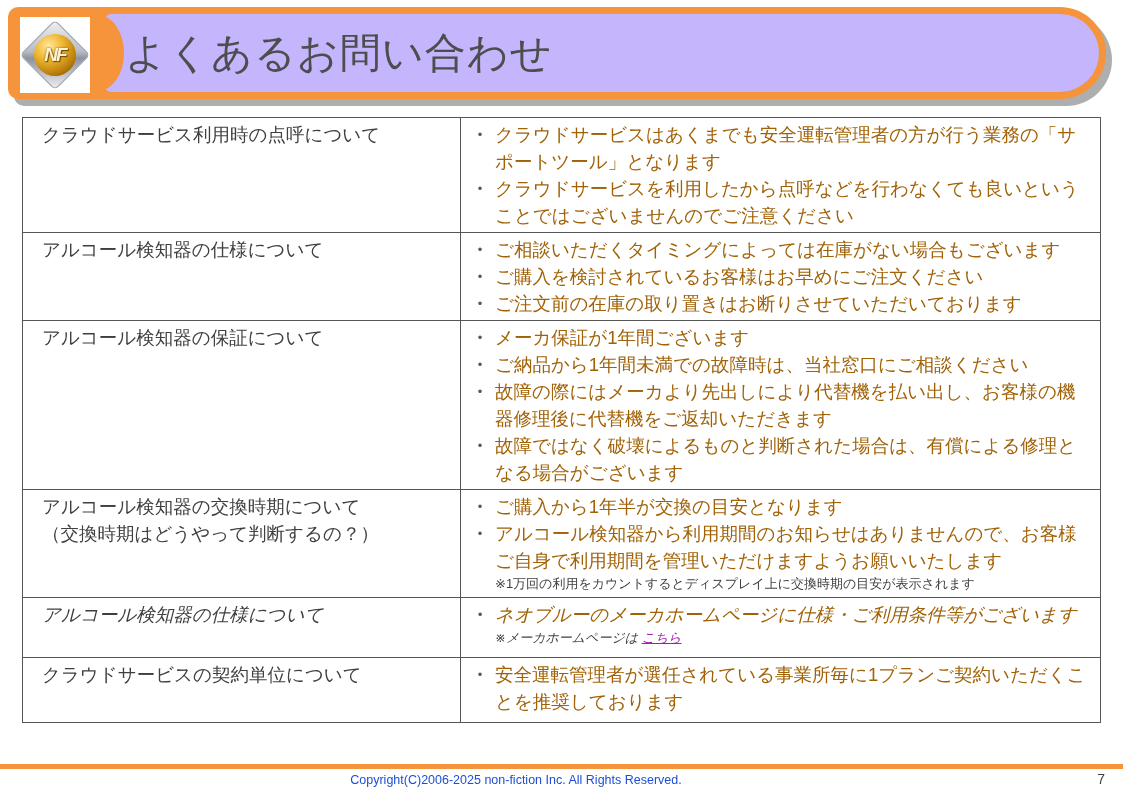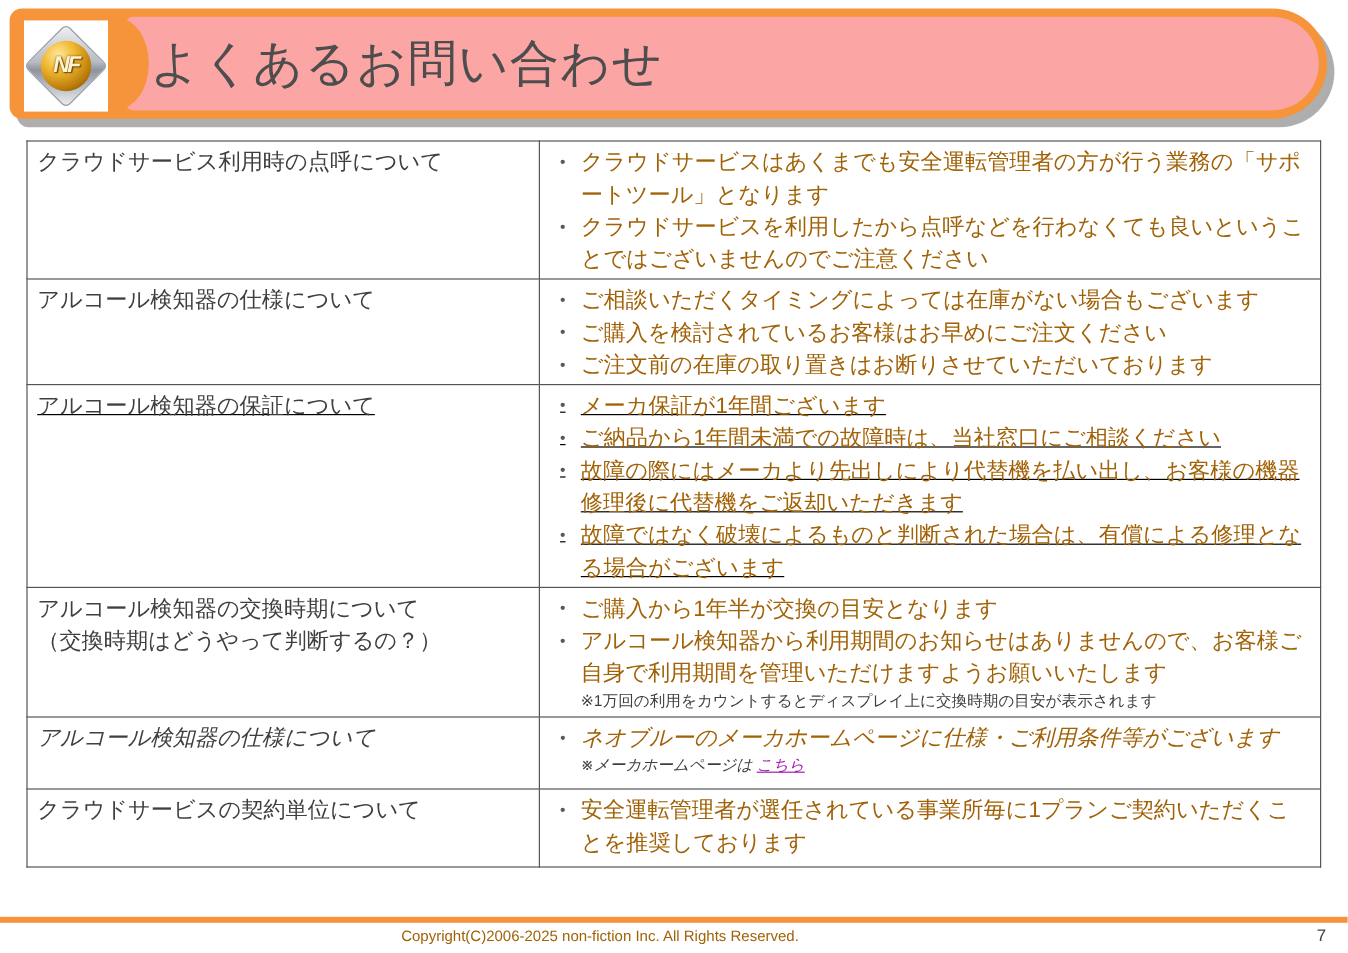--- a/index.html
+++ b/index.html
@@ -8,21 +8,21 @@
     background:#ffffff;font-family:"Liberation Sans","DejaVu Sans",sans-serif;
   }
   
   .header-pill{
     position:absolute;left:8px;top:7px;width:1098px;height:92px;
     background:#F5943B;border-radius:10px 46px 46px 10px;
     box-shadow:6px 7px 0 #AEAEAE;
   }
   .header-cream{
     position:absolute;left:97px;top:7px;width:994px;height:78px;
-    background:#fca5a5;border-radius:6px 40px 40px 6px;
+    background:#c4b5fd;border-radius:6px 40px 40px 6px;
     display:flex;align-items:center;
   }
   .header-bump{
     position:absolute;left:64px;top:8px;width:52px;height:76px;
     background:#F5943B;border-radius:50%;
   }
   .logo-box{
     position:absolute;left:12px;top:10px;width:70px;height:76px;background:#ffffff;
     display:flex;align-items:center;justify-content:center;
   }
@@ -48,40 +48,40 @@
   
   table.faq{
     position:absolute;left:22px;top:117px;width:1079px;
     border-collapse:collapse;table-layout:fixed;background:#fff;
   }
   table.faq td{
     border:1.6px solid #565656;vertical-align:top;
     color:#3F3F3F;
   }
   td.qcell{
-    width:408px;padding:3px 10px 3px 8px;font-size:18.5px;line-height:27px;
+    width:408px;padding:3px 10px 3px 19px;font-size:18.5px;line-height:27px;
     white-space:pre-line;
   }
   td.acell{padding:3px 8px 3px 4px;}
-  tr.r0{height:115px;} tr.r1{height:88px;} tr.r2{height:158px;text-decoration:underline;}
+  tr.r0{height:115px;} tr.r1{height:88px;} tr.r2{height:158px;}
   tr.r3{height:107px;} tr.r4{height:60px;font-style:italic;} tr.r5{height:65px;}
   .ans{display:flex;align-items:flex-start;}
   .ans .dot{
     flex:none;width:30px;text-align:center;font-size:13px;line-height:27px;color:#595959;
   }
   .ans .txt{flex:1;font-size:18.5px;line-height:27px;color:#a16207;}
   .ansnote{
     margin-left:30px;font-size:13px;line-height:20px;color:#3F3F3F;
   }
   .ansnote a{color:#a21caf;text-decoration:underline;cursor:pointer;}
   
   .footer-bar{position:absolute;left:0;top:764px;width:1123px;height:5px;background:#F5943B;}
   .copyright{
-    position:absolute;left:0;top:773px;width:1000px;text-align:center;
-    font-size:12.5px;color:#a16207;
+    position:absolute;left:16px;top:773px;width:1000px;text-align:center;
+    font-size:12.5px;color:#1d4ed8;
   }
   .page-num{
     position:absolute;right:18px;top:771px;font-size:14px;color:#404040;
   }
 </style>
 </head>
 <body>
 
 <div class="header-pill">
   <div class="header-cream">

